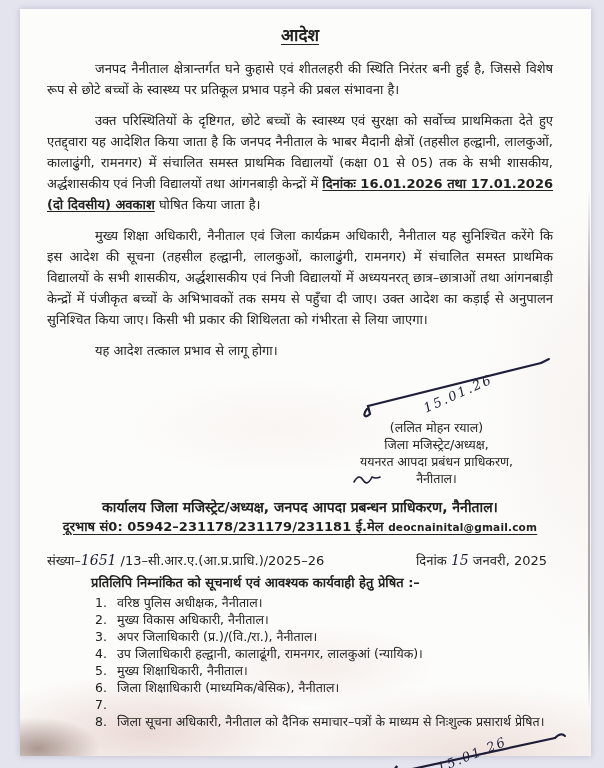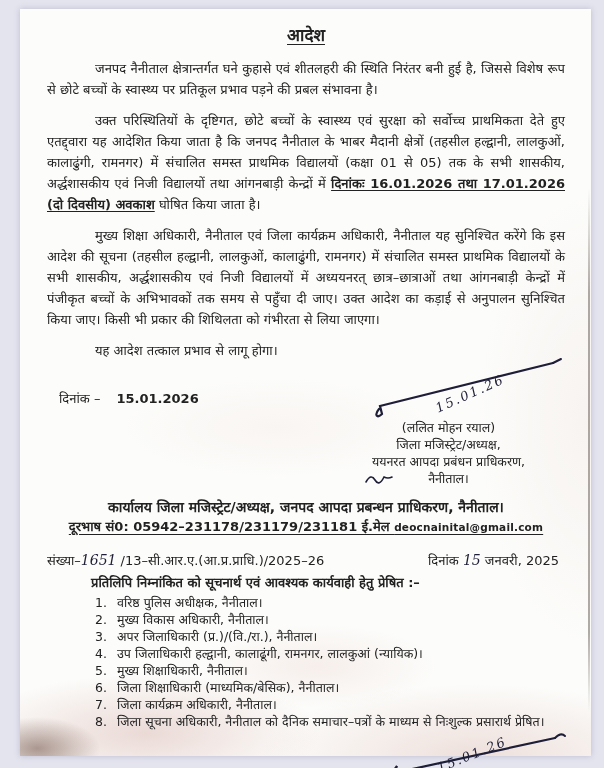--- a/index.html
+++ b/index.html
@@ -17,21 +17,21 @@
     color:#222;
     background:
       radial-gradient(ellipse 90px 45px at 3% 99%, rgba(96,62,50,0.50), rgba(96,62,50,0) 70%),
       radial-gradient(ellipse 250px 85px at 22% 97%, rgba(198,146,138,0.32), rgba(198,146,138,0) 70%),
       radial-gradient(ellipse 300px 100px at 80% 100%, rgba(205,158,148,0.30), rgba(205,158,148,0) 72%),
       radial-gradient(ellipse 170px 60px at 52% 88%, rgba(225,190,182,0.22), rgba(225,190,182,0) 70%),
       radial-gradient(ellipse 160px 320px at 100% 55%, rgba(228,208,202,0.20), rgba(228,208,202,0) 70%),
       radial-gradient(ellipse 220px 70px at 45% 56%, rgba(232,205,198,0.15), rgba(232,205,198,0) 70%),
       #fcfcfa;
     box-shadow:0 0 6px rgba(70,70,110,0.25);
-    padding:14px 26px 0 27px;
+    padding:14px 38px 0 27px;
   }
   .page::after {
     content:"";
     position:absolute;
     right:1px; top:24%;
     width:2px; height:70%;
     background:linear-gradient(180deg, rgba(80,70,60,0) 0%, rgba(80,70,60,0.45) 20%, rgba(80,70,60,0.45) 85%, rgba(80,70,60,0) 100%);
   }
   .title {
     text-align:center;
@@ -111,23 +111,20 @@
 
   <p class="para">जनपद नैनीताल क्षेत्रान्तर्गत घने कुहासे एवं शीतलहरी की स्थिति निरंतर बनी हुई है, जिससे विशेष रूप से छोटे बच्चों के स्वास्थ्य पर प्रतिकूल प्रभाव पड़ने की प्रबल संभावना है।</p>
 
   <p class="para"><span>उक्त परिस्थितियों के दृष्टिगत, छोटे बच्चों के स्वास्थ्य एवं सुरक्षा को सर्वोच्च प्राथमिकता देते हुए एतद्द्वारा यह आदेशित किया जाता है कि जनपद नैनीताल के भाबर मैदानी क्षेत्रों (तहसील हल्द्वानी, लालकुओं, कालाढुंगी, रामनगर) में संचालित समस्त प्राथमिक विद्यालयों (कक्षा 01 से 05) तक के सभी शासकीय, अर्द्धशासकीय एवं निजी विद्यालयों तथा आंगनबाड़ी केन्द्रों में </span><span class="u-bold">दिनांकः 16.01.2026 तथा 17.01.2026 (दो दिवसीय) अवकाश</span><span> घोषित किया जाता है।</span></p>
 
   <p class="para">मुख्य शिक्षा अधिकारी, नैनीताल एवं जिला कार्यक्रम अधिकारी, नैनीताल यह सुनिश्चित करेंगे कि इस आदेश की सूचना (तहसील हल्द्वानी, लालकुओं, कालाढुंगी, रामनगर) में संचालित समस्त प्राथमिक विद्यालयों के सभी शासकीय, अर्द्धशासकीय एवं निजी विद्यालयों में अध्ययनरत् छात्र–छात्राओं तथा आंगनबाड़ी केन्द्रों में पंजीकृत बच्चों के अभिभावकों तक समय से पहुँचा दी जाए। उक्त आदेश का कड़ाई से अनुपालन सुनिश्चित किया जाए। किसी भी प्रकार की शिथिलता को गंभीरता से लिया जाएगा।</p>
 
   <p class="para">यह आदेश तत्काल प्रभाव से लागू होगा।</p>
 
   <div class="sig-zone">
-    <div class="order-date">
-      <span>दिनांक –</span><span class="dval">15.01.2026</span>
-    </div>
     <div class="sig-block">
       <div class="sig-wrap">
         <svg width="200" height="70" viewBox="0 0 200 70">
           <path d="M12,52 c-5,6 -2,10 3,5 l-2,-8 L186,6" fill="none" stroke="#1e1e38" stroke-width="2.2" stroke-linecap="round"></path>
           <path d="M186,6 l8,-4" fill="none" stroke="#1e1e38" stroke-width="2" stroke-linecap="round"></path>
         </svg>
         <span class="hand sig-date">15.01.26</span>
       </div>
       <div>(ललित मोहन रयाल)</div>
       <div>जिला मजिस्ट्रेट/अध्यक्ष,</div>
@@ -177,21 +174,20 @@
     <li>
         <span class="num">5.</span>
         <span>मुख्य शिक्षाधिकारी, नैनीताल।</span>
       </li>
     <li>
         <span class="num">6.</span>
         <span>जिला शिक्षाधिकारी (माध्यमिक/बेसिक), नैनीताल।</span>
       </li>
     <li>
         <span class="num">7.</span>
-        <span>जिला कार्यक्रम अधिकारी, नैनीताल।</span>
       </li>
     <li>
         <span class="num">8.</span>
         <span>जिला सूचना अधिकारी, नैनीताल को दैनिक समाचार–पत्रों के माध्यम से निःशुल्क प्रसारार्थ प्रेषित।</span>
       </li>
   </ul>
 
   <div class="sig-zone2">
     <div class="sig-block2">
       <div class="sig-wrap2">

